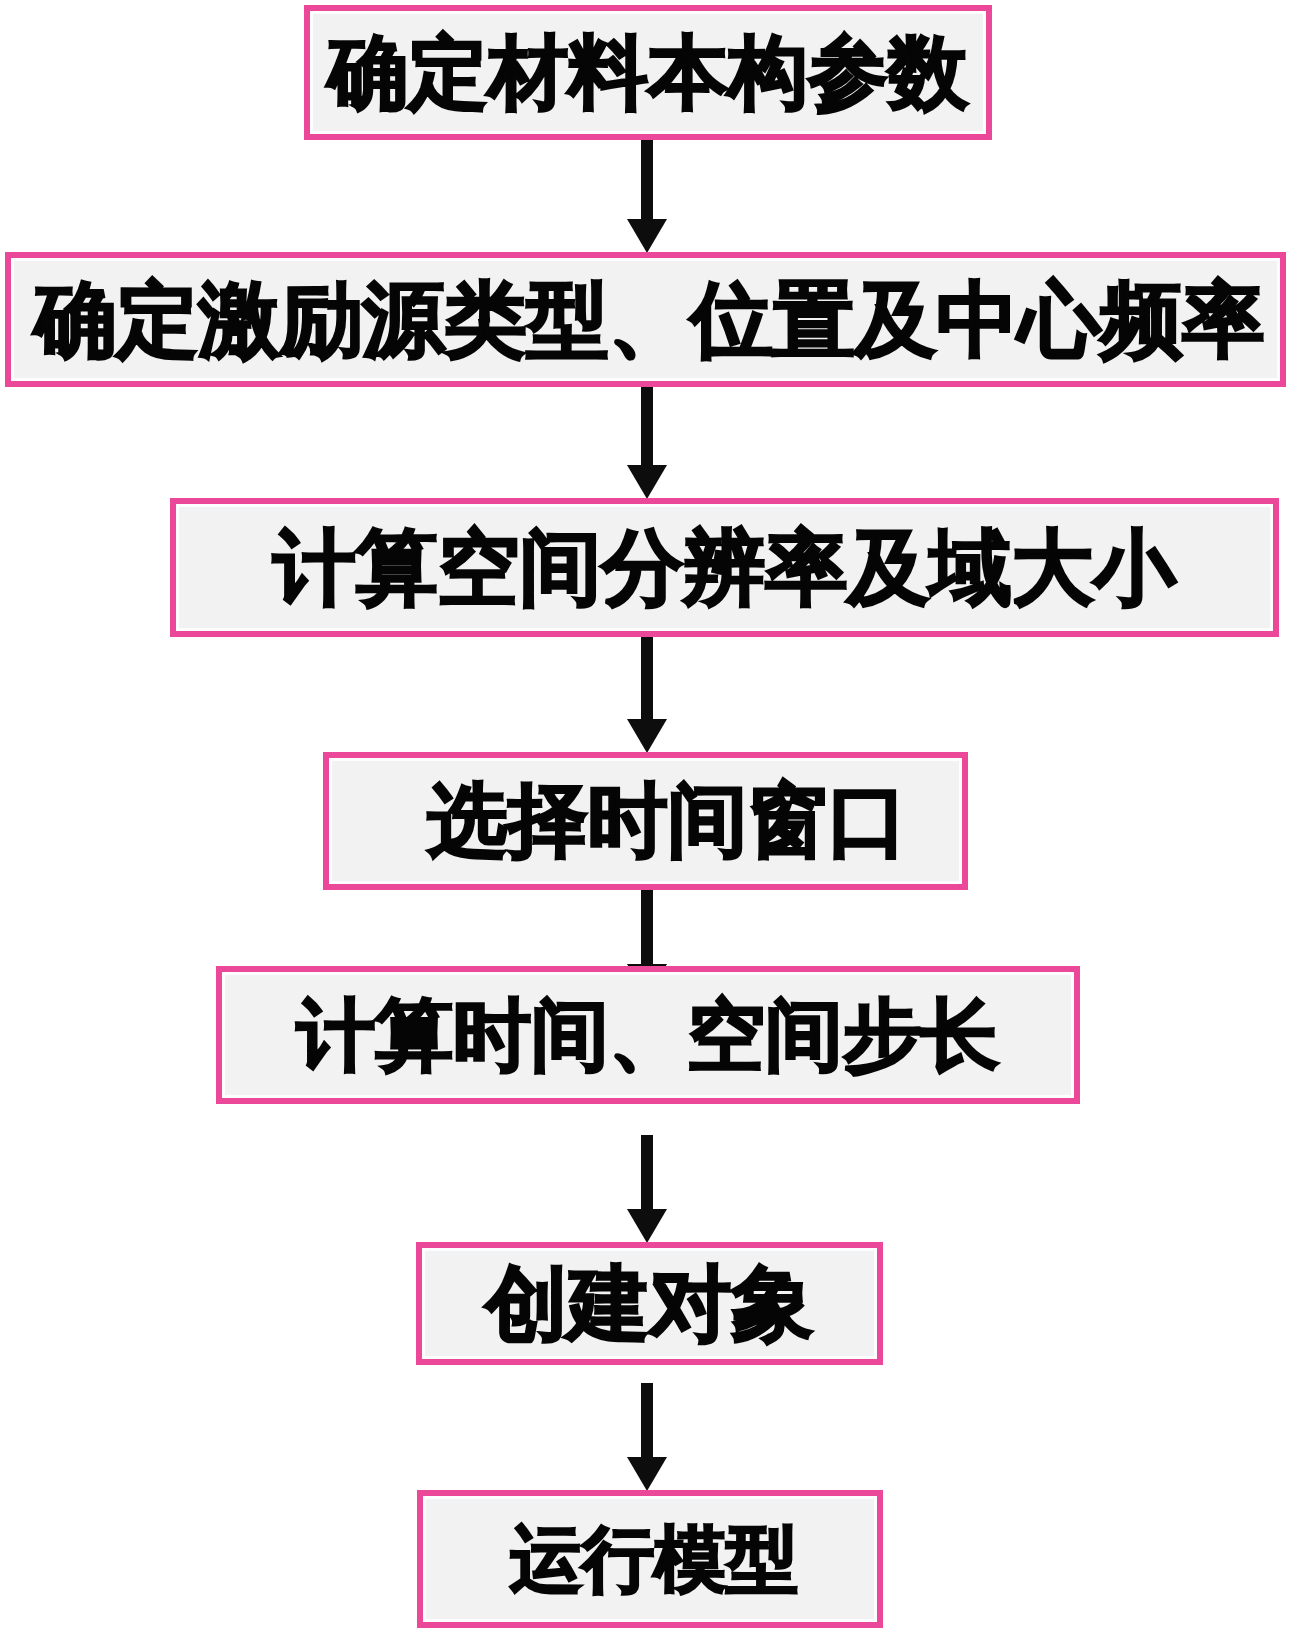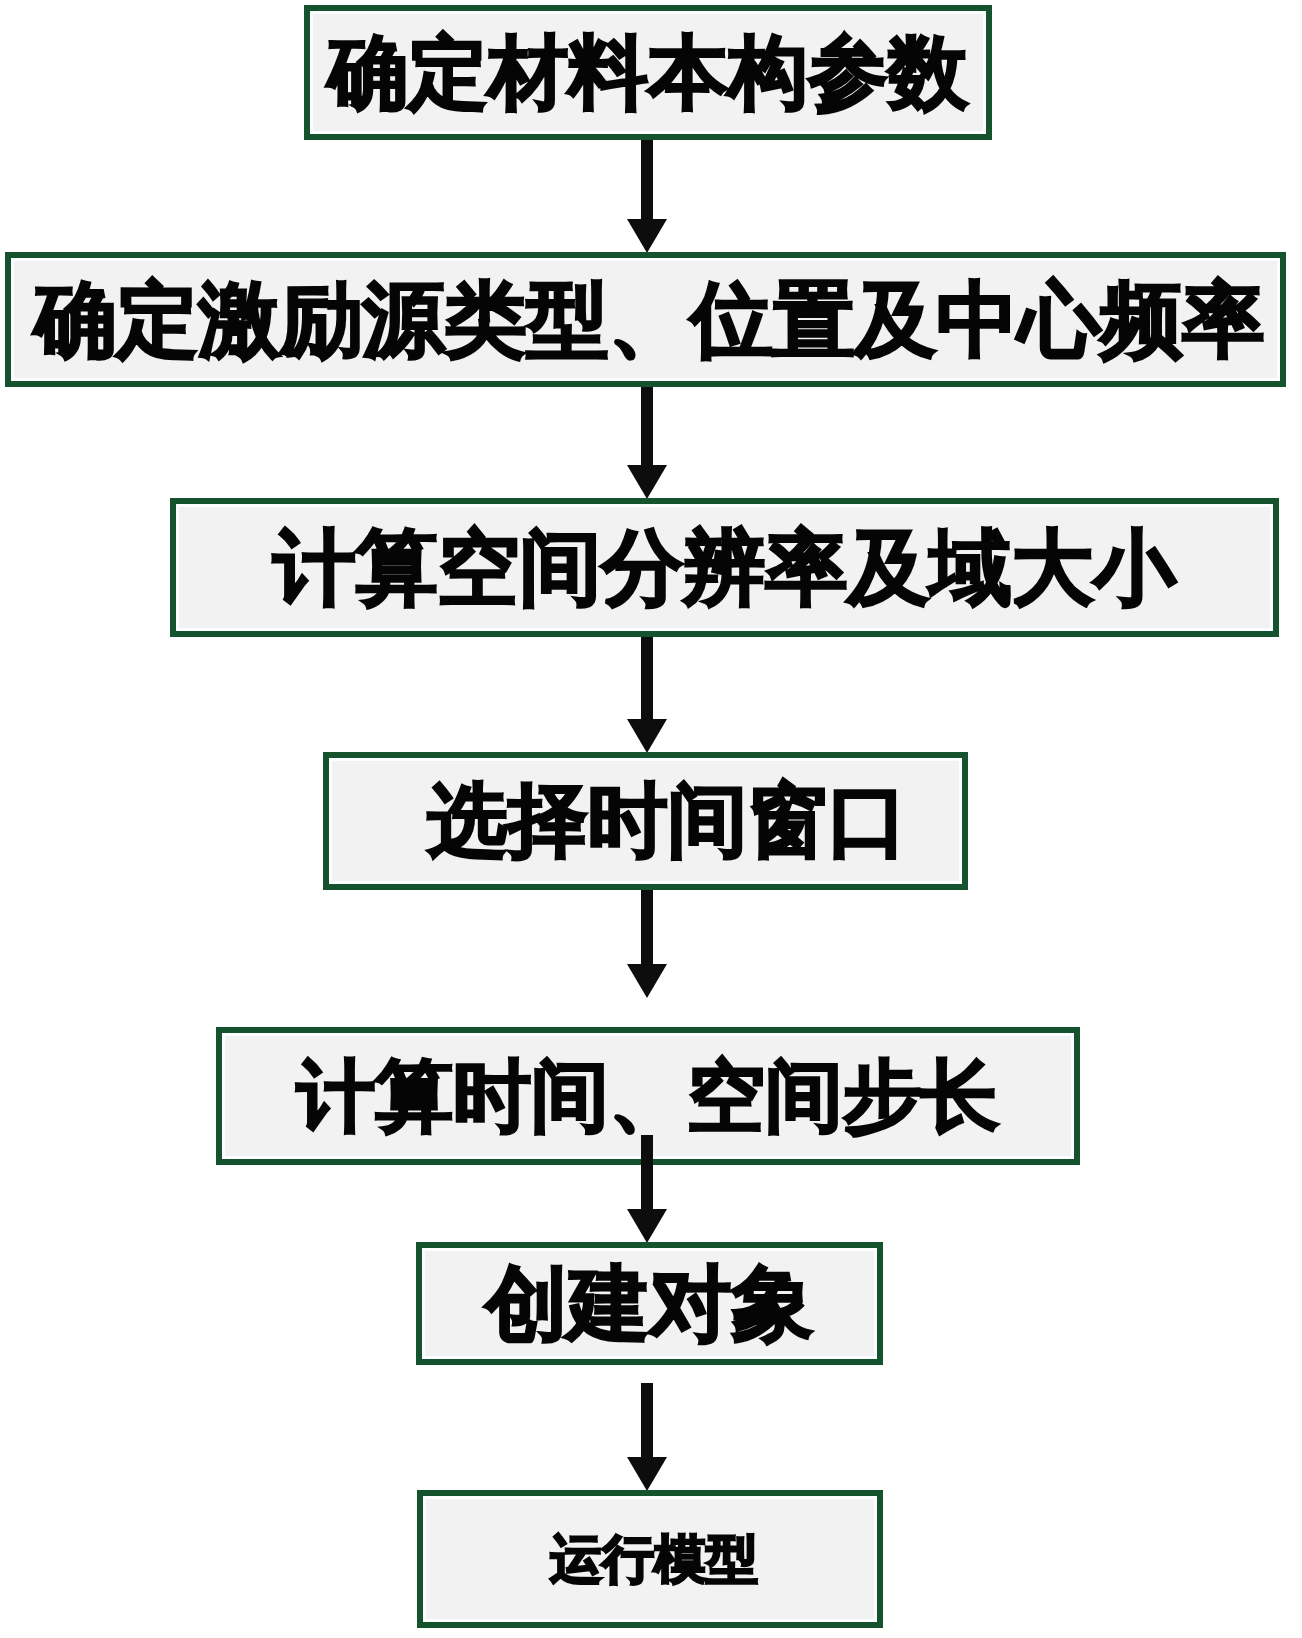--- a/index.html
+++ b/index.html
@@ -12,21 +12,21 @@
     width: 1302px;
     height: 1638px;
     background: #ffffff;
     overflow: hidden;
     font-family: "DejaVu Sans", sans-serif;
   }
   .box {
     position: absolute;
     box-sizing: border-box;
     background: #f2f2f2;
-    border: 6px solid #14532d;
+    border: 6px solid #ec4899;
     box-shadow: inset 0 0 0 3px #fcfdfe;
     display: flex;
     align-items: center;
     justify-content: center;
     text-align: center;
   }
   .box span {
     color: #050505;
     font-weight: 900;
     -webkit-text-stroke: 2.5px #050505;
@@ -36,26 +36,26 @@
   }
   
   .b1 { left: 304px; top: 5px;    width: 688px;  height: 135px; }
   .b1 span { font-size: 80px; }
   .b2 { left: 5px;   top: 252px;  width: 1281px; height: 135px; padding-left: 8px; }
   .b2 span { font-size: 82px; }
   .b3 { left: 170px; top: 498px;  width: 1109px;  height: 139px; }
   .b3 span { font-size: 82px; }
   .b4 { left: 323px; top: 752px;  width: 645px;  height: 138px; }
   .b4 span { font-size: 80px; margin-left: 44px; }
-  .b5 { left: 216px; top: 1027px;  width: 864px;  height: 138px; }
+  .b5 { left: 216px; top: 966px;  width: 864px;  height: 138px; }
   .b5 span { font-size: 78px; }
   .b6 { left: 410px; top: 1242px; width: 467px;  height: 123px; margin-left: 6px; }
   .b6 span { font-size: 82px; }
   .b7 { left: 417px; top: 1490px; width: 466px;  height: 138px; }
-  .b7 span { font-size: 52px; margin-left: 8px; }
+  .b7 span { font-size: 72px; margin-left: 8px; }
 
   
   .arrow {
     position: absolute;
     left: 627px;
     width: 40px;
   }
   .arrow .shaft {
     position: absolute;
     left: 14px;

